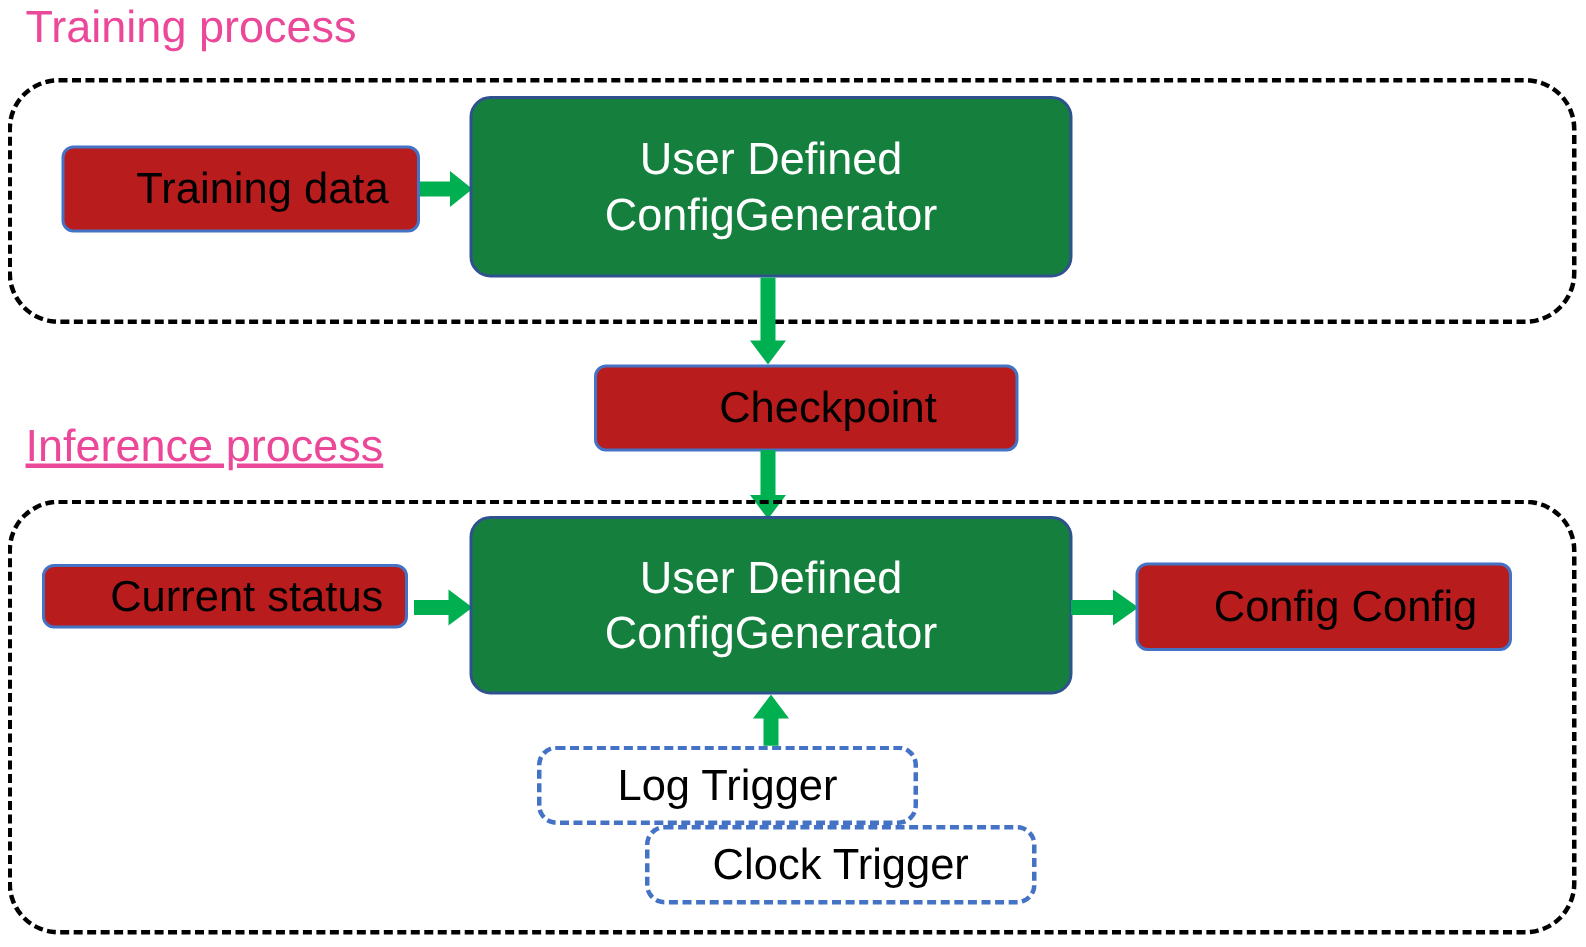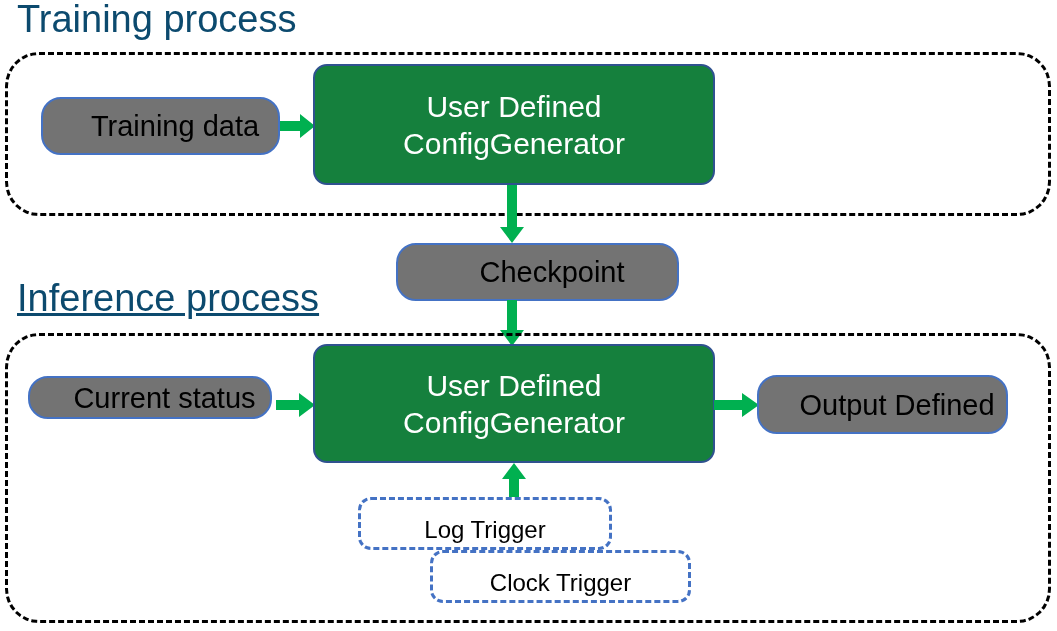--- a/index.html
+++ b/index.html
@@ -12,66 +12,65 @@
   }
   #canvas {
     position: relative;
     width: 1057px;
     height: 631px;
     background: #ffffff;
     overflow: hidden;
   }
   .section-label {
     position: absolute;
-    color: #0c4a6e;
-    font-size: 38px;
+    color: #ec4899;
+    font-size: 30px;
     line-height: 34px;
     white-space: nowrap;
     letter-spacing: 0px;
   }
   .group-box {
     position: absolute;
     border: 3px dashed #000000;
     border-radius: 34px;
     box-sizing: border-box;
     background: transparent;
   }
   .node {
     position: absolute;
     box-sizing: border-box;
     display: flex;
     align-items: center;
     justify-content: center;
     text-align: center;
   }
   .node-white {
-    background: #737373;
+    background: #b91c1c;
     border: 2px solid #4472C4;
-    border-radius: 20px;
+    border-radius: 8px;
     color: #000000;
     font-size: 29px;
     line-height: 34px;
     padding-left: 29px;
   }
   .node-blue {
     background: #15803d;
     border: 2px solid #2F528F;
     border-radius: 14px;
     color: #ffffff;
     font-size: 30px;
     line-height: 37px;
   }
   .node-dashed {
     background: #ffffff;
     border: 3px dashed #4472C4;
     border-radius: 13px;
     color: #000000;
-    font-size: 24px;
+    font-size: 29px;
     line-height: 34px;
-    align-items: flex-end;
   }
   .node-blue .node-text {
     display: block;
     white-space: pre-line;
   }
   .arrow {
     position: absolute;
   }
   .arrow svg {
     display: block;
@@ -137,21 +136,21 @@
 ConfigGenerator</span>
   </div>
 
   <div class="arrow" style="left:714px; top:391px;">
     <svg width="46" height="28" viewBox="0 0 46 28">
       <path d="M0 9 L28 9 L28 2 L45 14 L28 26 L28 19 L0 19 Z" fill="#00B050"></path>
     </svg>
   </div>
 
   <div class="node node-white" style="left:757px; top:375px; width:251px; height:59px;">
-    <span class="node-text">Output Defined</span>
+    <span class="node-text">Config Config</span>
   </div>
 
   <div class="arrow" style="left:500px; top:463px;">
     <svg width="28" height="38" viewBox="0 0 28 38">
       <path d="M14 0 L26 16 L19 16 L19 38 L9 38 L9 16 L2 16 Z" fill="#00B050"></path>
     </svg>
   </div>
 
   <div class="node node-dashed" style="left:358px; top:497px; width:254px; height:53px;">
     <span class="node-text">Log Trigger</span>

